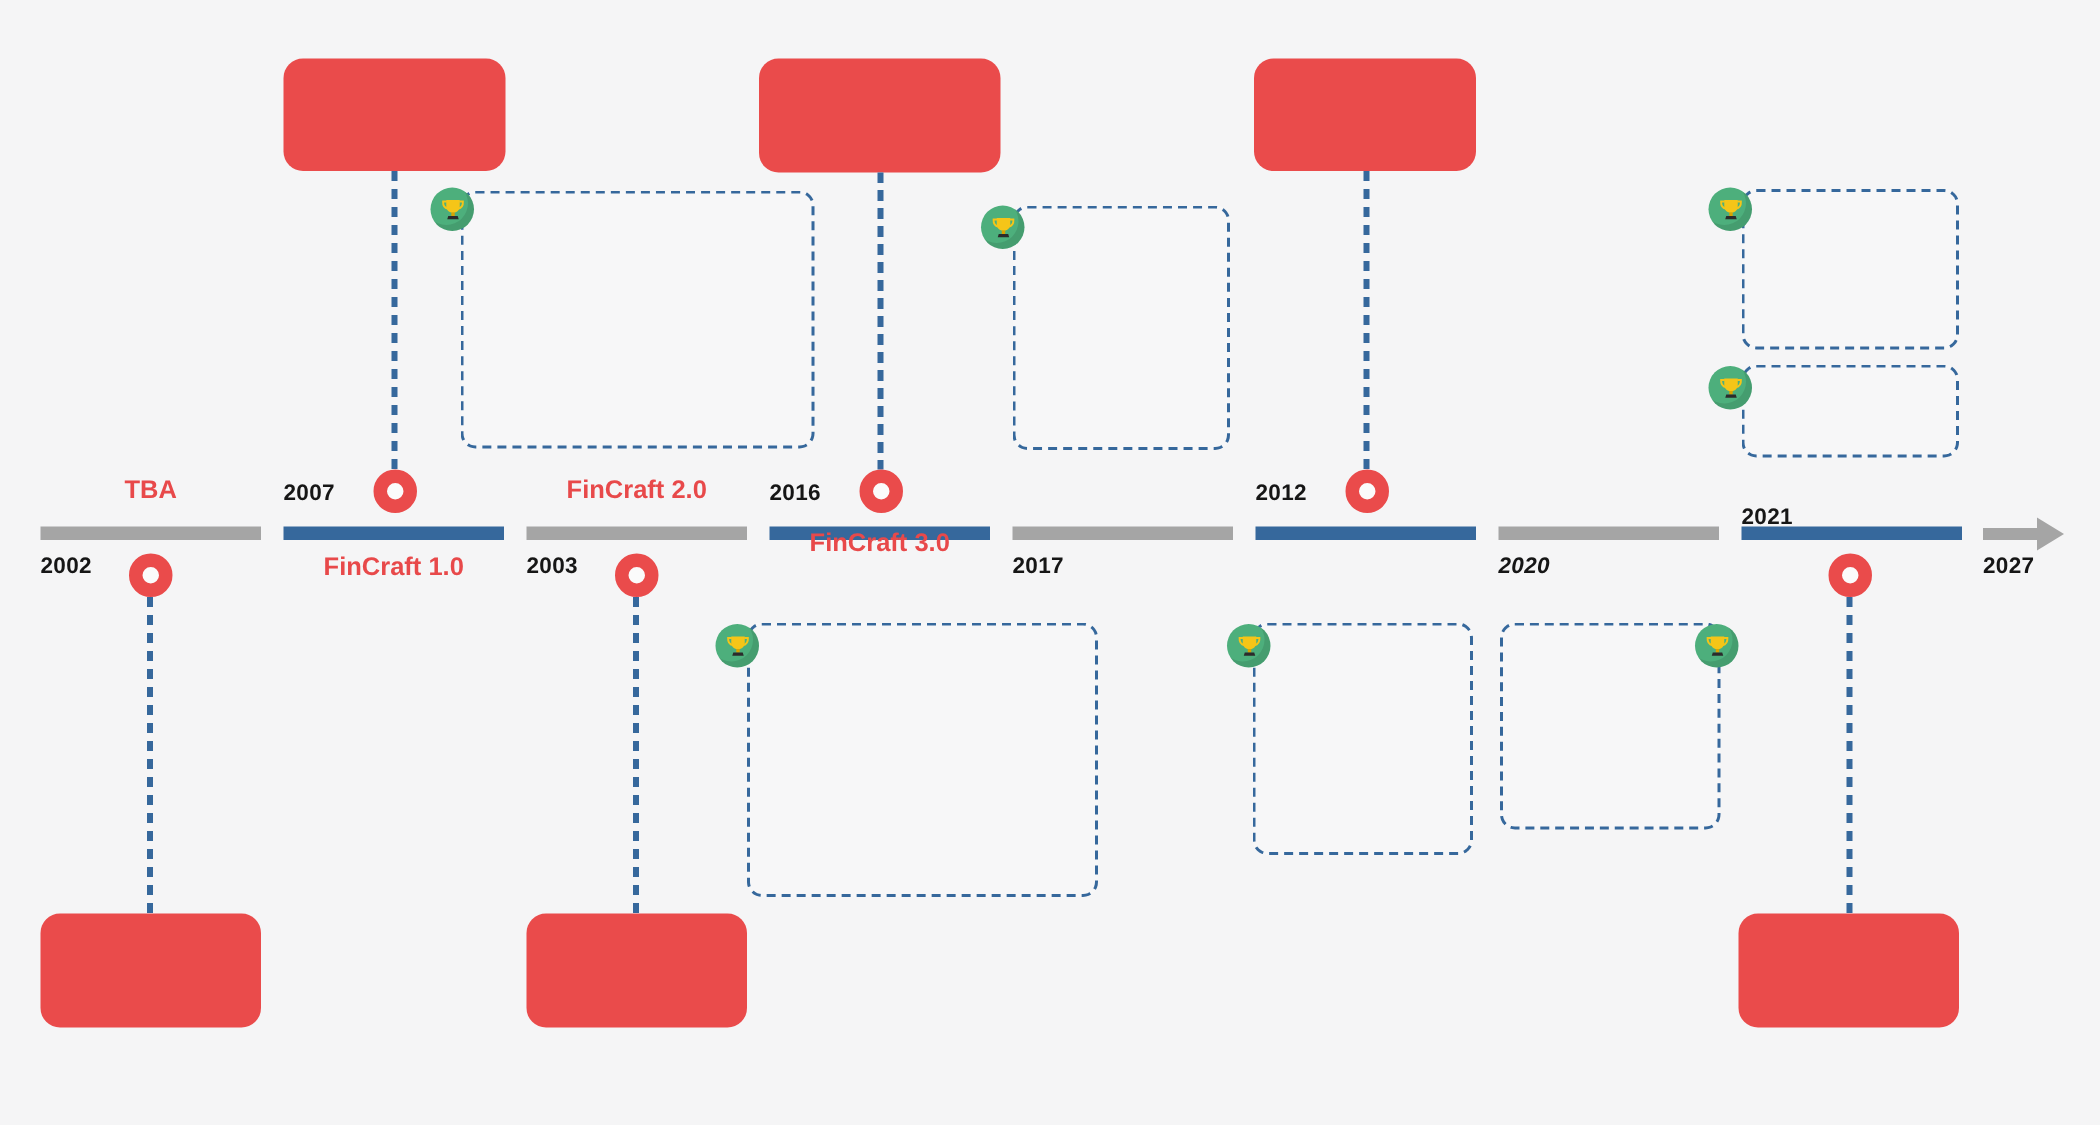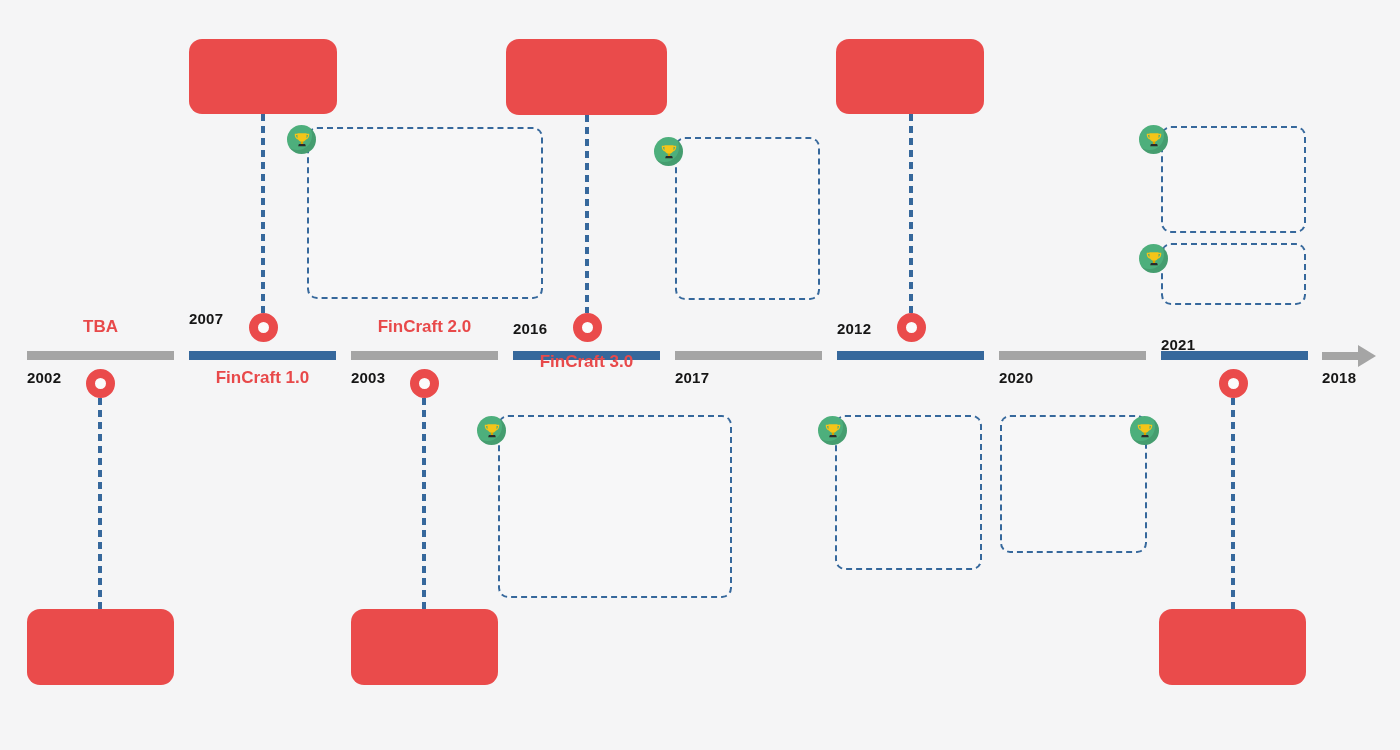--- a/index.html
+++ b/index.html
@@ -116,33 +116,33 @@
   <div class="seg blue" style="left:513px;  width:147px;"></div>
   <div class="seg gray" style="left:675px;  width:147px;"></div>
   <div class="seg blue" style="left:837px;  width:147px;"></div>
   <div class="seg gray" style="left:999px;  width:147px;"></div>
   <div class="seg blue" style="left:1161px; width:147px;"></div>
 
   <div class="arrow-bar"></div>
   <div class="arrow-head"></div>
 
   <div class="lbl release" style="left:27px;  top:317px; width:147px;">TBA</div>
-  <div class="lbl year" style="left:189px; top:310px;">2007</div>
+  <div class="lbl year" style="left:189px; top:320px;">2007</div>
   <div class="lbl release" style="left:351px; top:317px; width:147px;">FinCraft 2.0</div>
   <div class="lbl year" style="left:513px; top:320px;">2016</div>
   <div class="lbl year" style="left:837px; top:320px;">2012</div>
   <div class="lbl year" style="left:1161px;top:336px;">2021</div>
 
   <div class="lbl year" style="left:27px;  top:369px;">2002</div>
   <div class="lbl release" style="left:189px; top:368px; width:147px;">FinCraft 1.0</div>
   <div class="lbl year" style="left:351px; top:369px;">2003</div>
   <div class="lbl release" style="left:513px; top:352px; width:147px;">FinCraft 3.0</div>
   <div class="lbl year" style="left:675px; top:369px;">2017</div>
-  <div class="lbl year" style="left:999px; top:369px;">2020</div>
-  <div class="lbl year" style="left:1322px;top:369px;">2018</div>
+  <div class="lbl year" style="left:999px; top:369px;font-style:italic;">2020</div>
+  <div class="lbl year" style="left:1322px;top:369px;">2027</div>
 
   <div class="mbox" style="left:189px; top:39px; width:148px; height:75px;"></div>
   <div class="mbox" style="left:506px; top:39px; width:161px; height:76px;"></div>
   <div class="mbox" style="left:836px; top:39px; width:148px; height:75px;"></div>
 
   <div class="mbox" style="left:27px;   top:609px; width:147px; height:76px;"></div>
   <div class="mbox" style="left:351px;  top:609px; width:147px; height:76px;"></div>
   <div class="mbox" style="left:1159px; top:609px; width:147px; height:76px;"></div>
 
   <div class="connector" style="left:261px; top:114px; height:199px;"></div>

